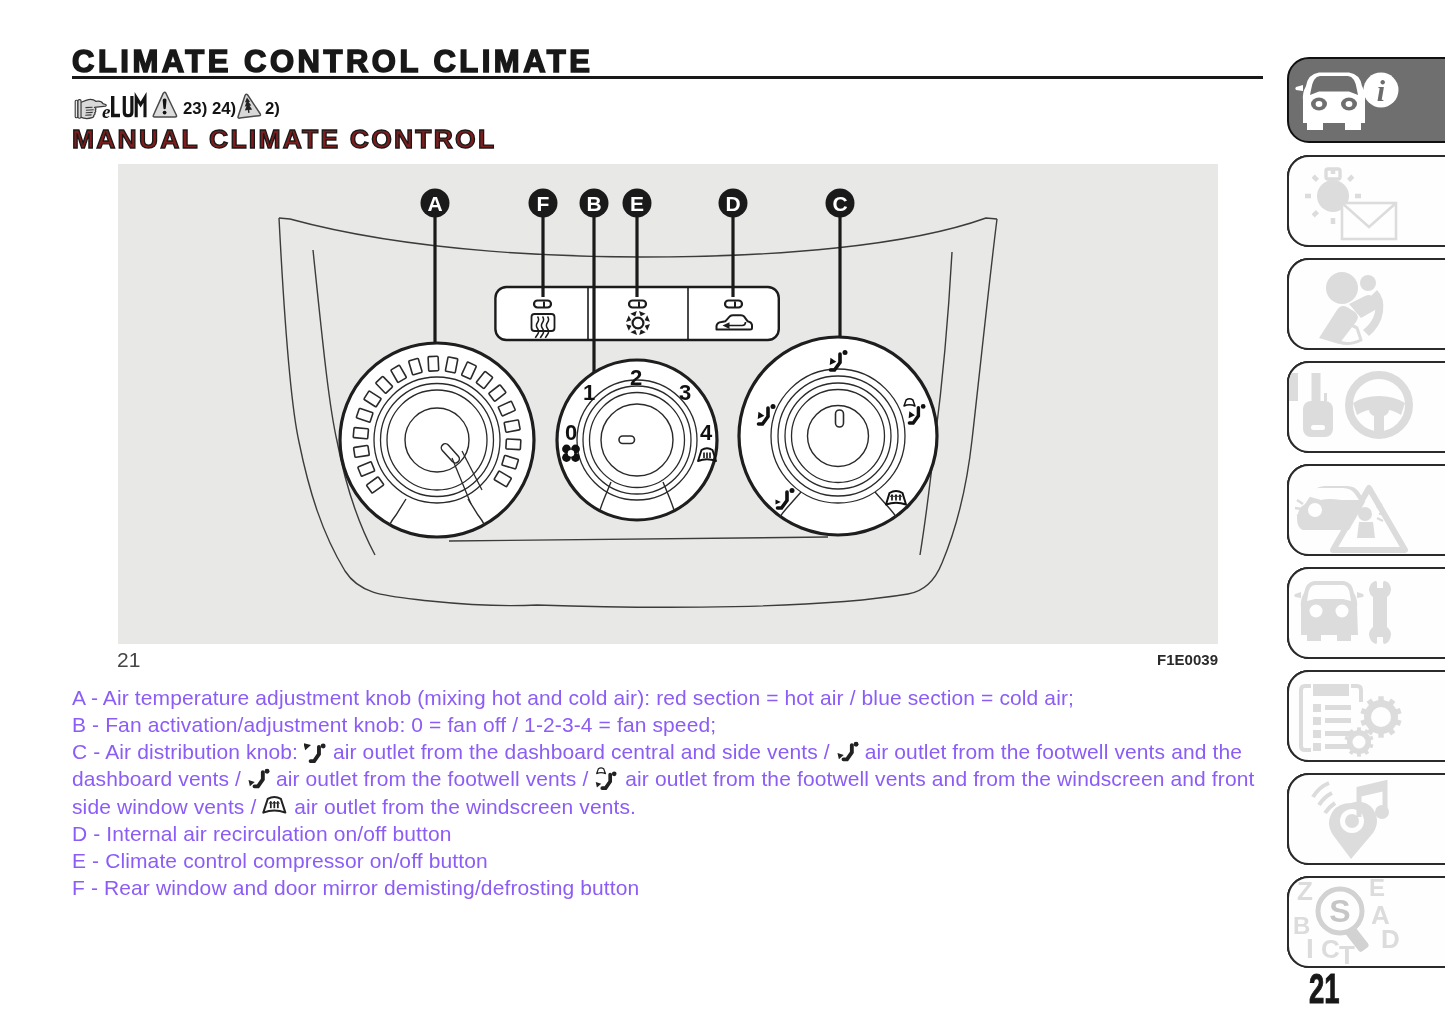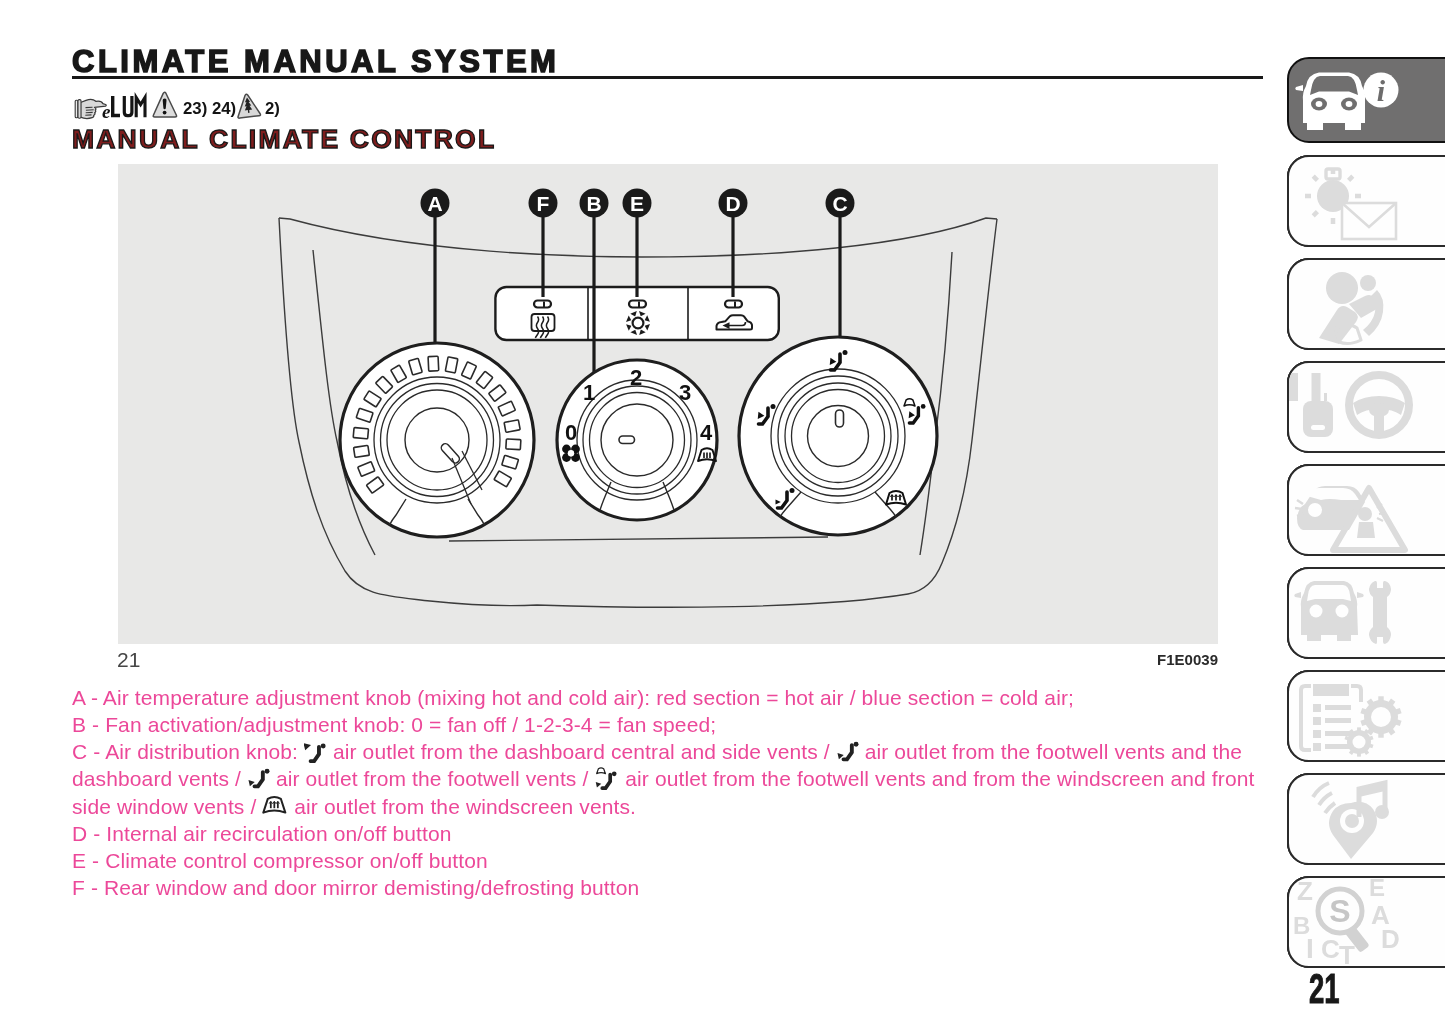--- a/index.html
+++ b/index.html
@@ -3,26 +3,26 @@
 <meta charset="utf-8">
 <style>
 html,body{margin:0;padding:0;}
 body{width:1445px;height:1026px;position:relative;overflow:hidden;background:#fff;
   font-family:"Liberation Sans",sans-serif;}
 .abs{position:absolute;}
 .h1{font-weight:bold;color:#181818;-webkit-text-stroke:1.55px #181818;letter-spacing:3.5px;
   font-size:31px;line-height:31px;white-space:nowrap;}
 .h2{font-weight:bold;color:#7f1d1d;-webkit-text-stroke:1.35px #181818;letter-spacing:2.2px;
   font-size:26.5px;line-height:27px;white-space:nowrap;}
-.bodytext{font-size:21px;line-height:27.15px;color:#ec4899;letter-spacing:0.12px;white-space:nowrap;}
+.bodytext{font-size:21px;line-height:27.15px;color:#8b5cf6;letter-spacing:0.12px;white-space:nowrap;}
 </style>
 </head>
 <body>
 
-<div class="abs h1" style="left:72px;top:46px;">CLIMATE MANUAL SYSTEM</div>
+<div class="abs h1" style="left:72px;top:46px;">CLIMATE CONTROL CLIMATE</div>
 <div class="abs" style="left:72px;top:76px;width:1191px;height:3px;background:#181818;"></div>
 
 <div class="abs" style="left:72px;top:88px;height:36px;width:215px;" id="iconrow">
     <svg width="215" height="36" viewBox="0 0 215 36" style="position:absolute;left:0;top:0;">
       <g transform="translate(0,1)">
         <path d="M8.5,13.5 L14,11.4 C17,10.2 19.5,10.1 21.3,10.8 L24,12.4 C27.6,11.8 30,12.8 30.8,14.6 L33.6,15.5 C34.4,15.9 34.4,16.7 33.6,17.1 L22.5,18.3 C24,18.9 24.3,20.2 23.3,21 C24.1,21.8 23.8,23.1 22.7,23.7 C23.3,24.5 22.9,25.8 21.7,26.3 C22.1,27.2 21.5,28.3 20.2,28.7 C17.5,29.5 14,29.8 11.6,29.1 L8.5,28.2 Z" fill="#d9d9d9" stroke="#3a3a3a" stroke-width="1.3" stroke-linejoin="round"></path>
         <path d="M13.5,18.6 L20.5,18.2 M13.9,21.2 L21.7,20.8 M13.7,23.8 L20.7,23.4 M13.3,26.2 L19.5,25.9" stroke="#3a3a3a" stroke-width="1.1" fill="none"></path>
         <rect x="3.2" y="11.2" width="2.6" height="17.5" rx="1" fill="#ececec" stroke="#3a3a3a" stroke-width="1.1"></rect>
         <rect x="6" y="10.6" width="3" height="18.6" rx="1.2" fill="#d9d9d9" stroke="#3a3a3a" stroke-width="1.1"></rect>
       </g>

